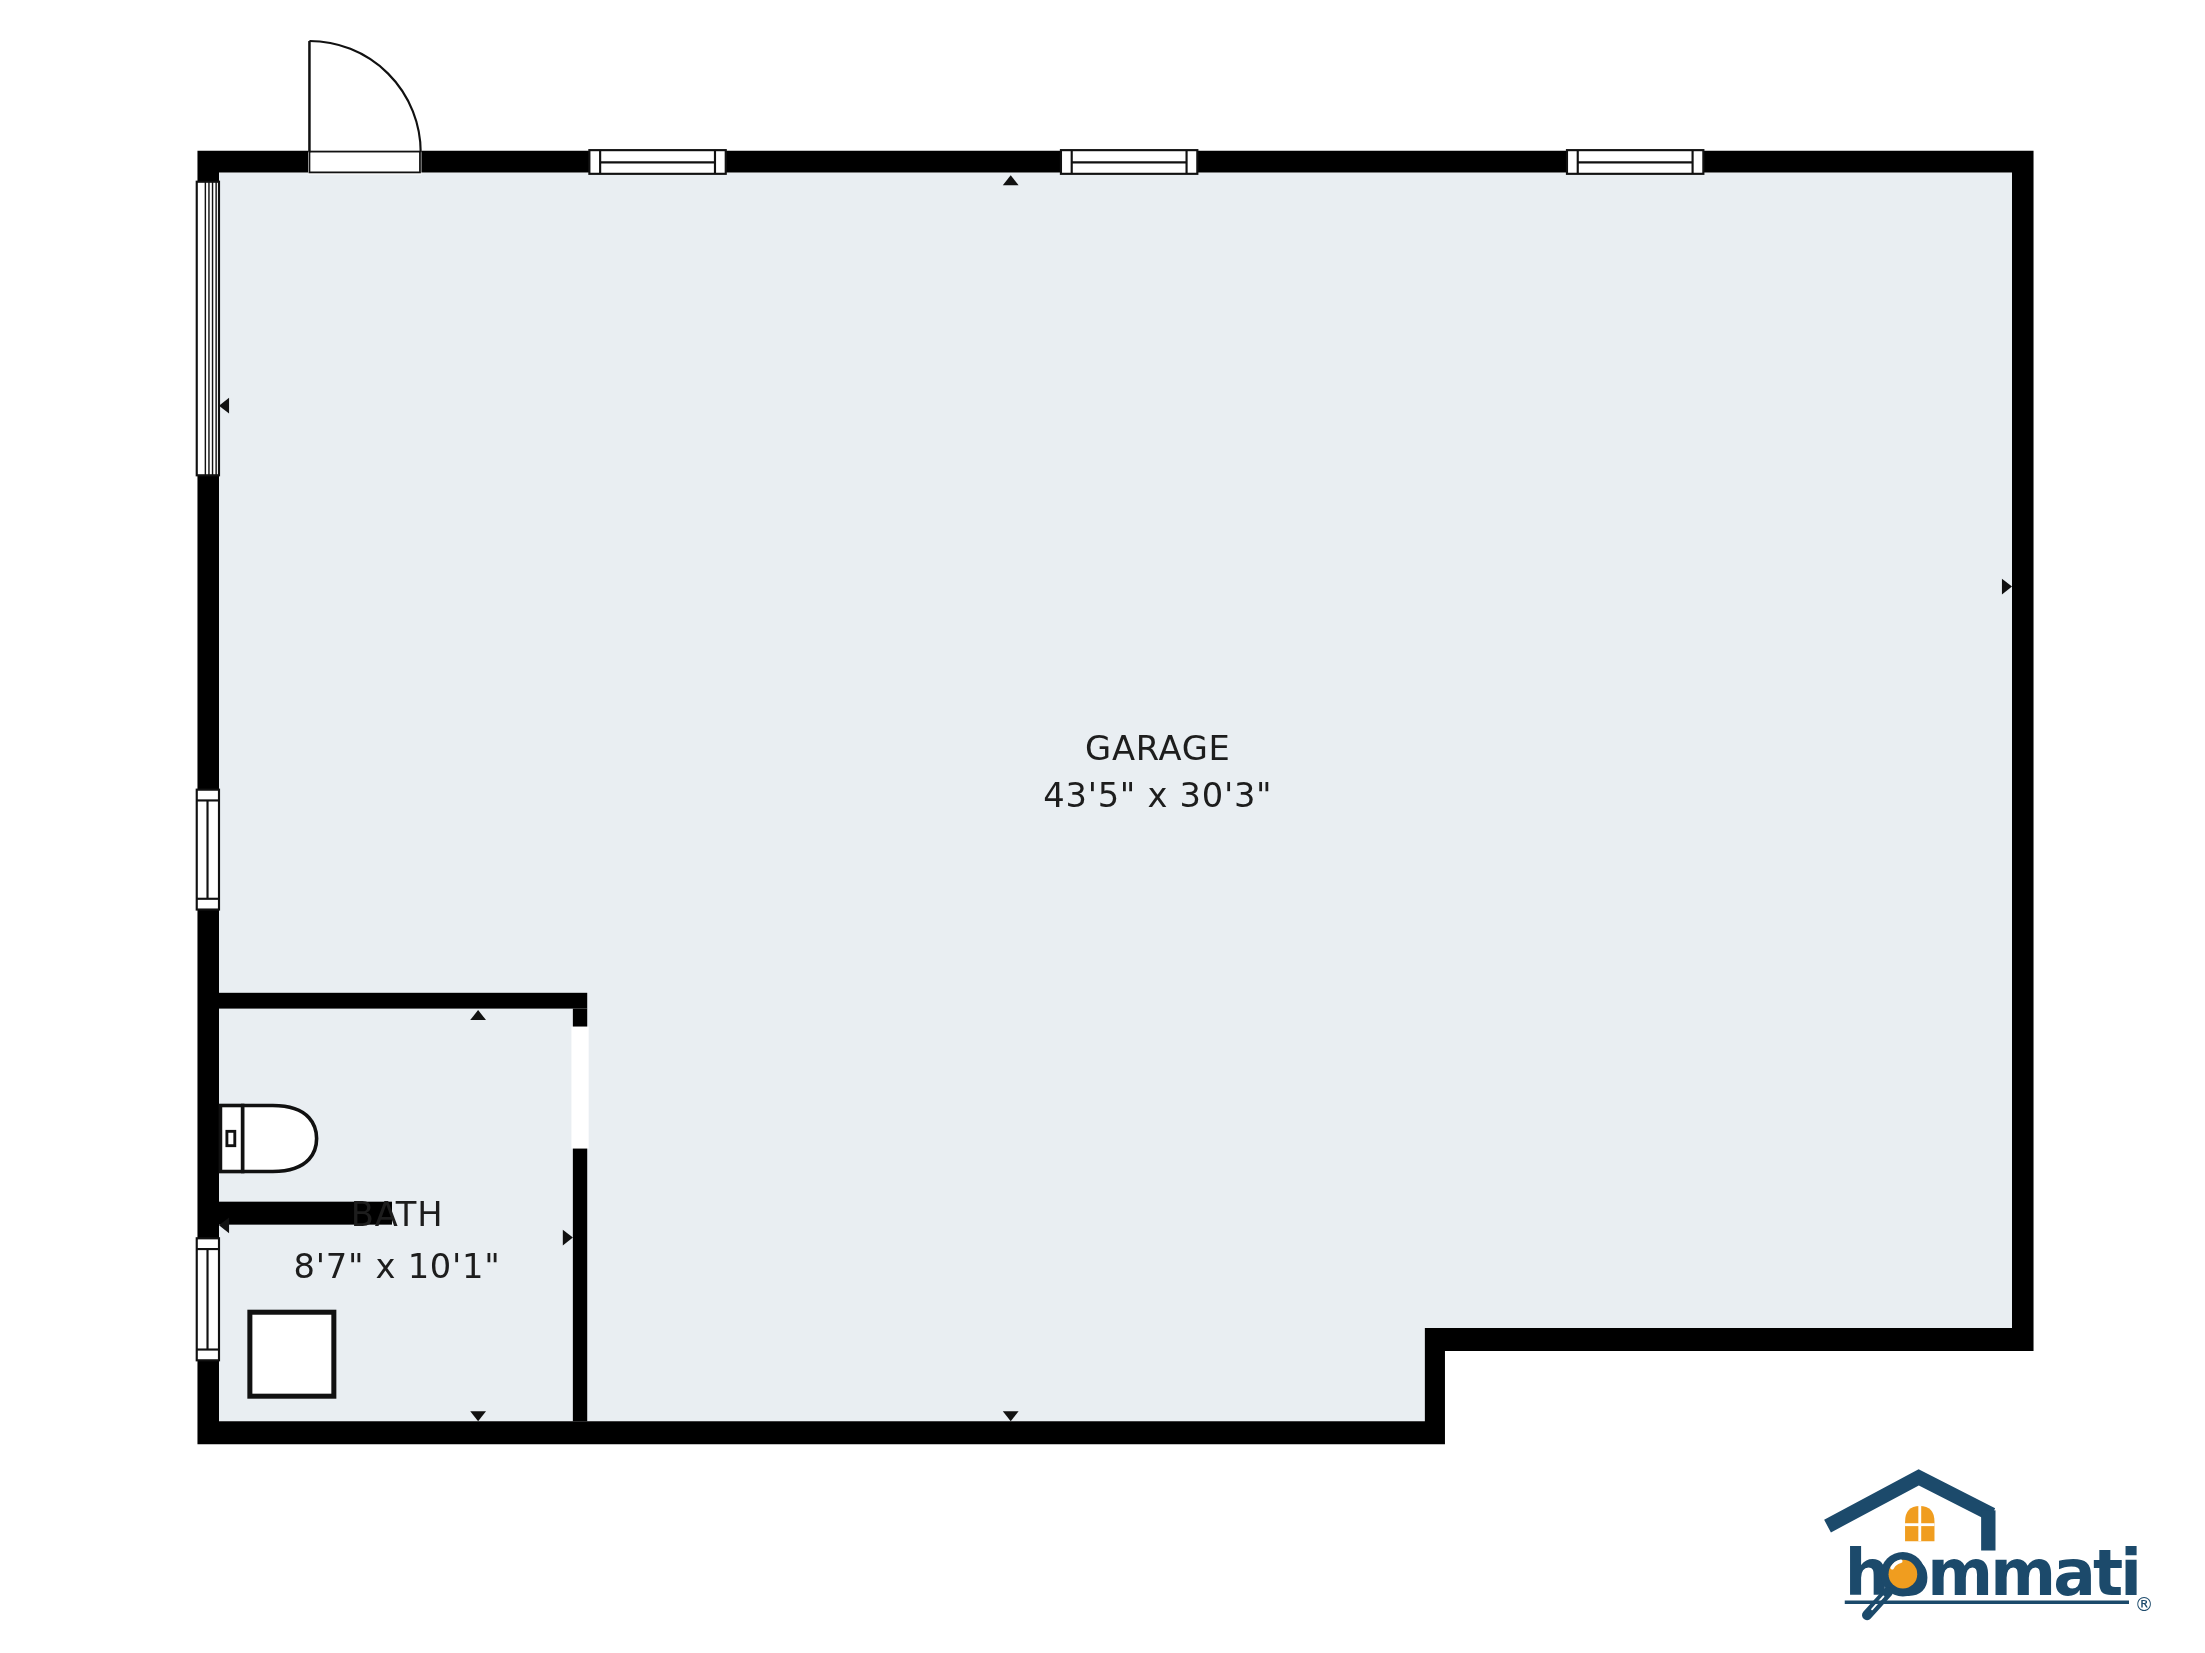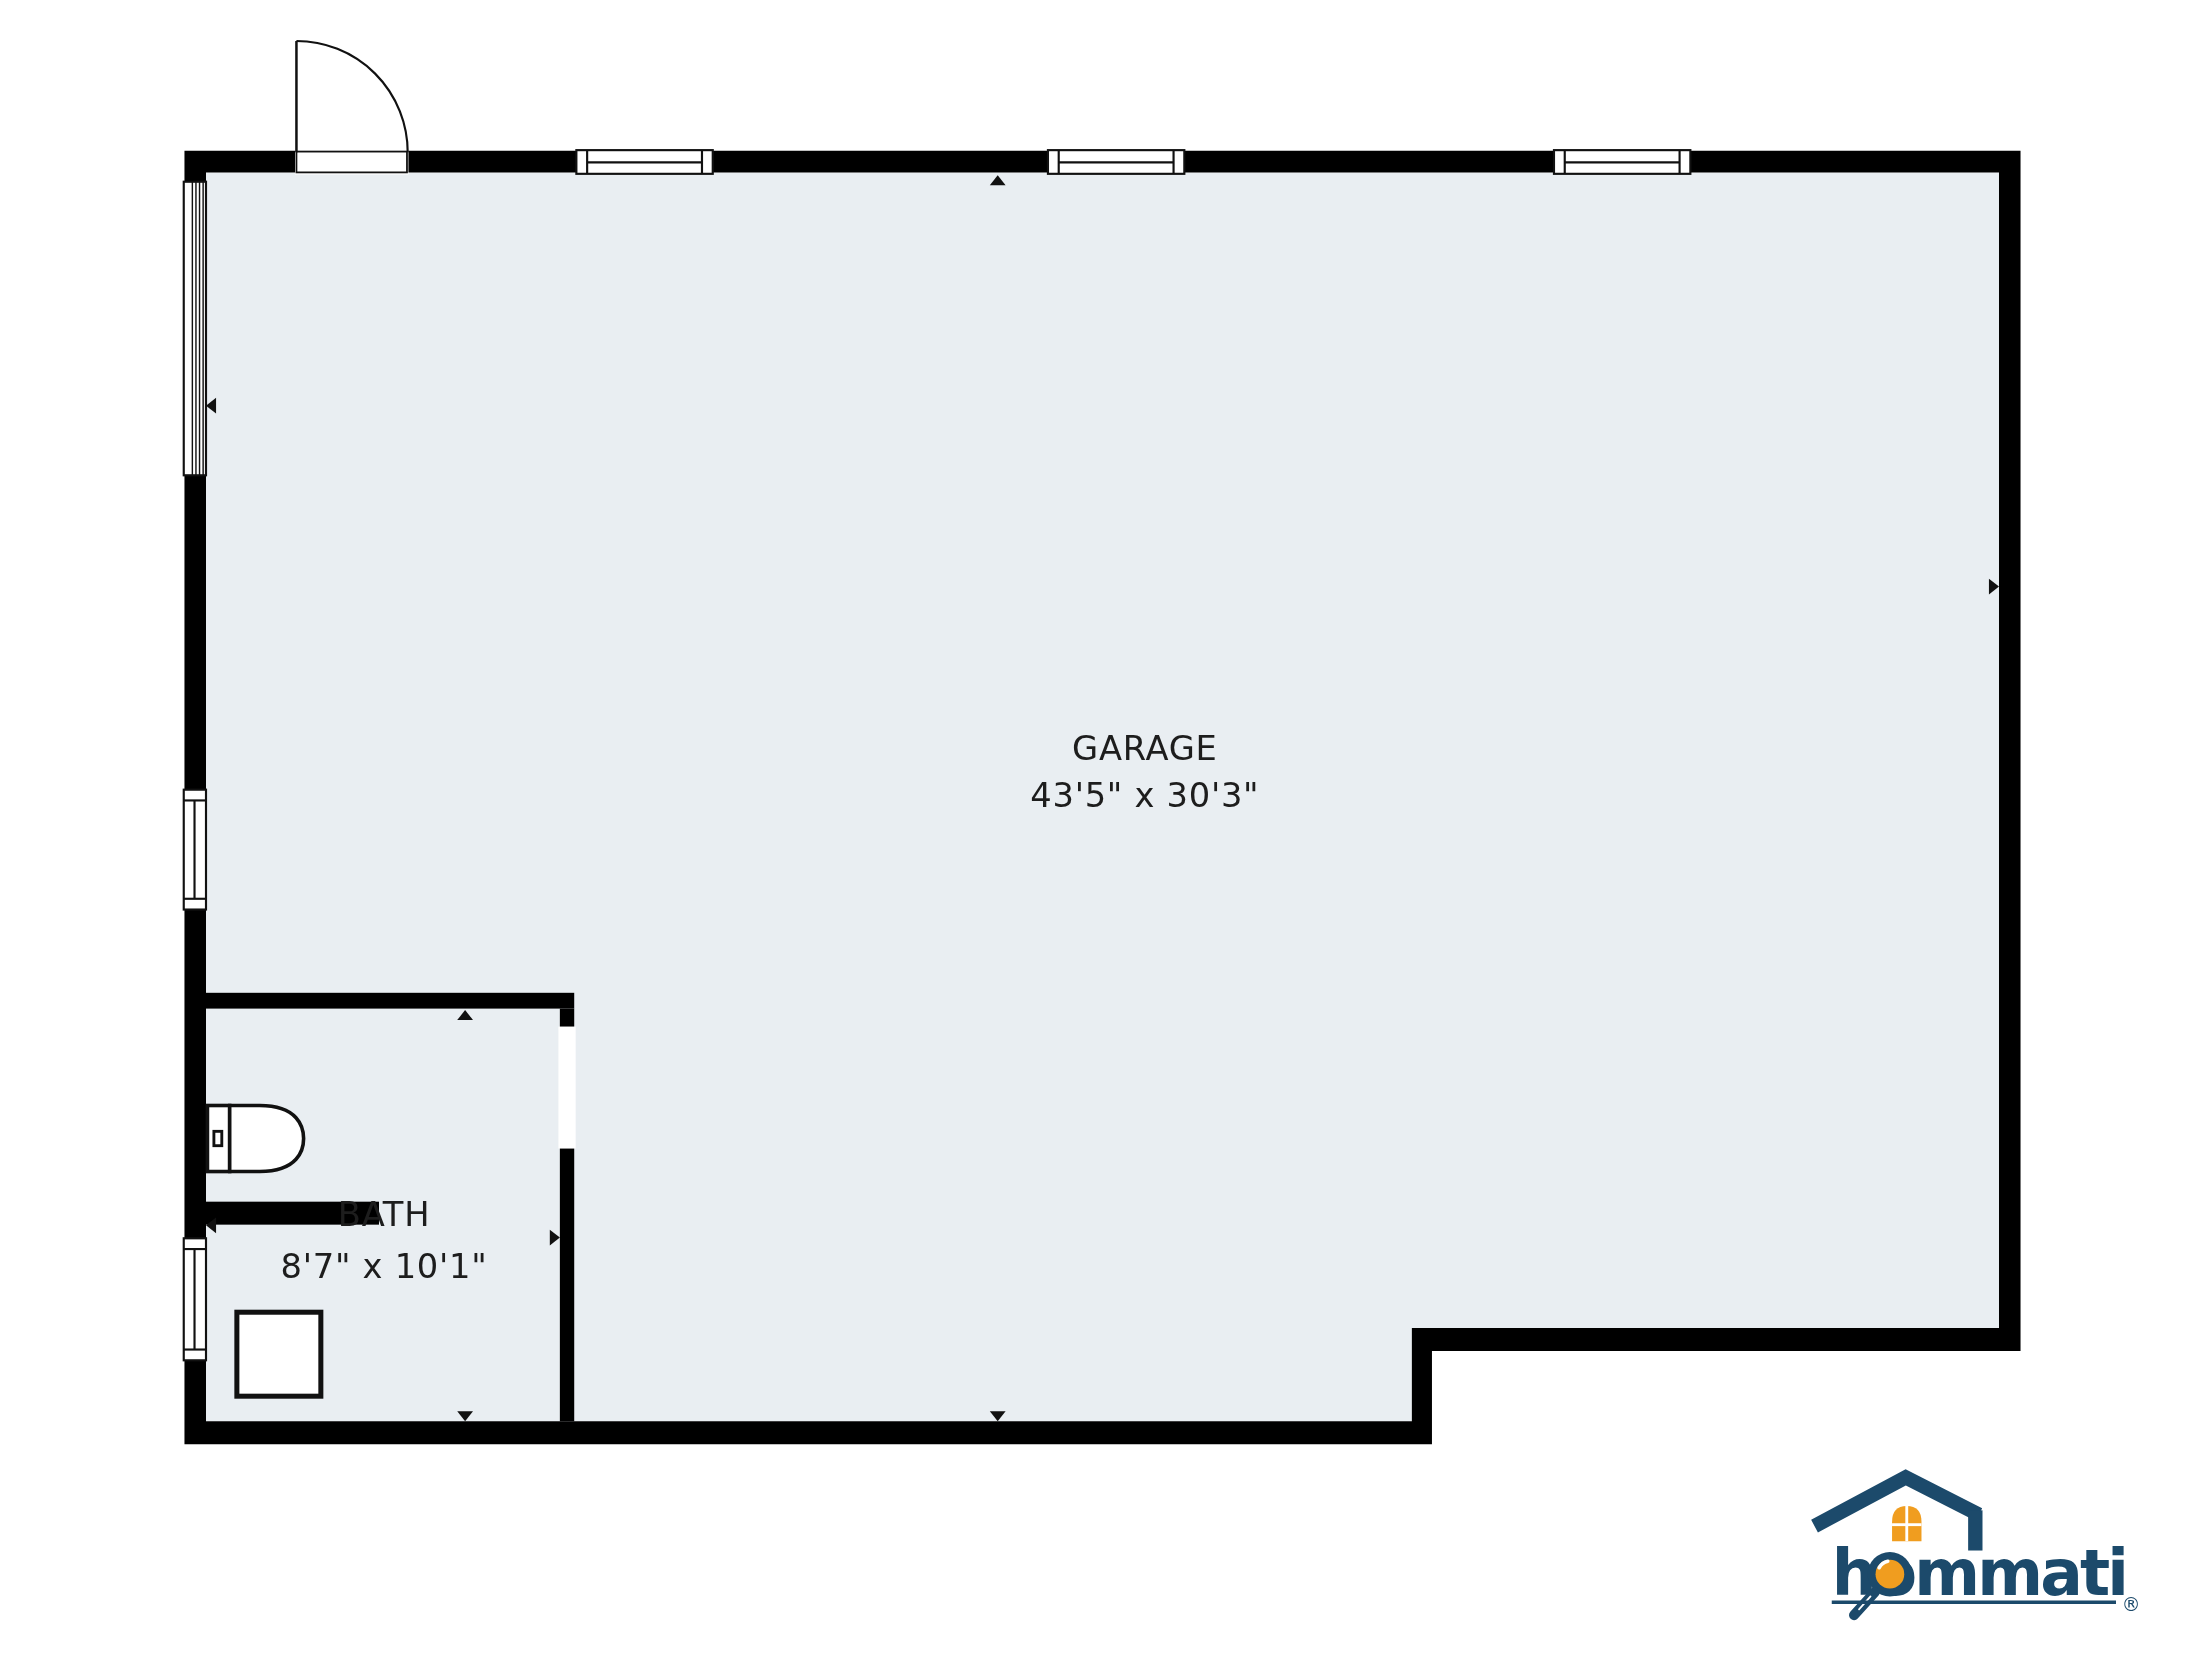--- a/index.html
+++ b/index.html
@@ -8,20 +8,21 @@
     width: 2205px;
     height: 1654px;
     background: #ffffff;
     overflow: hidden;
     font-family: "DejaVu Sans", "Liberation Sans", sans-serif;
   }
   .plan-wrap {
     position: relative;
     width: 1896px;
     height: 1654px;
+    padding-left: 13px;
   }
   svg { display: block; }
   text {
     font-family: "DejaVu Sans", "Liberation Sans", sans-serif;
     fill: #1d1d1d;
   }
   .room-label { font-size: 47px; letter-spacing: 1px; }
   .logo-text {
     font-weight: bold;
     font-size: 88px;

